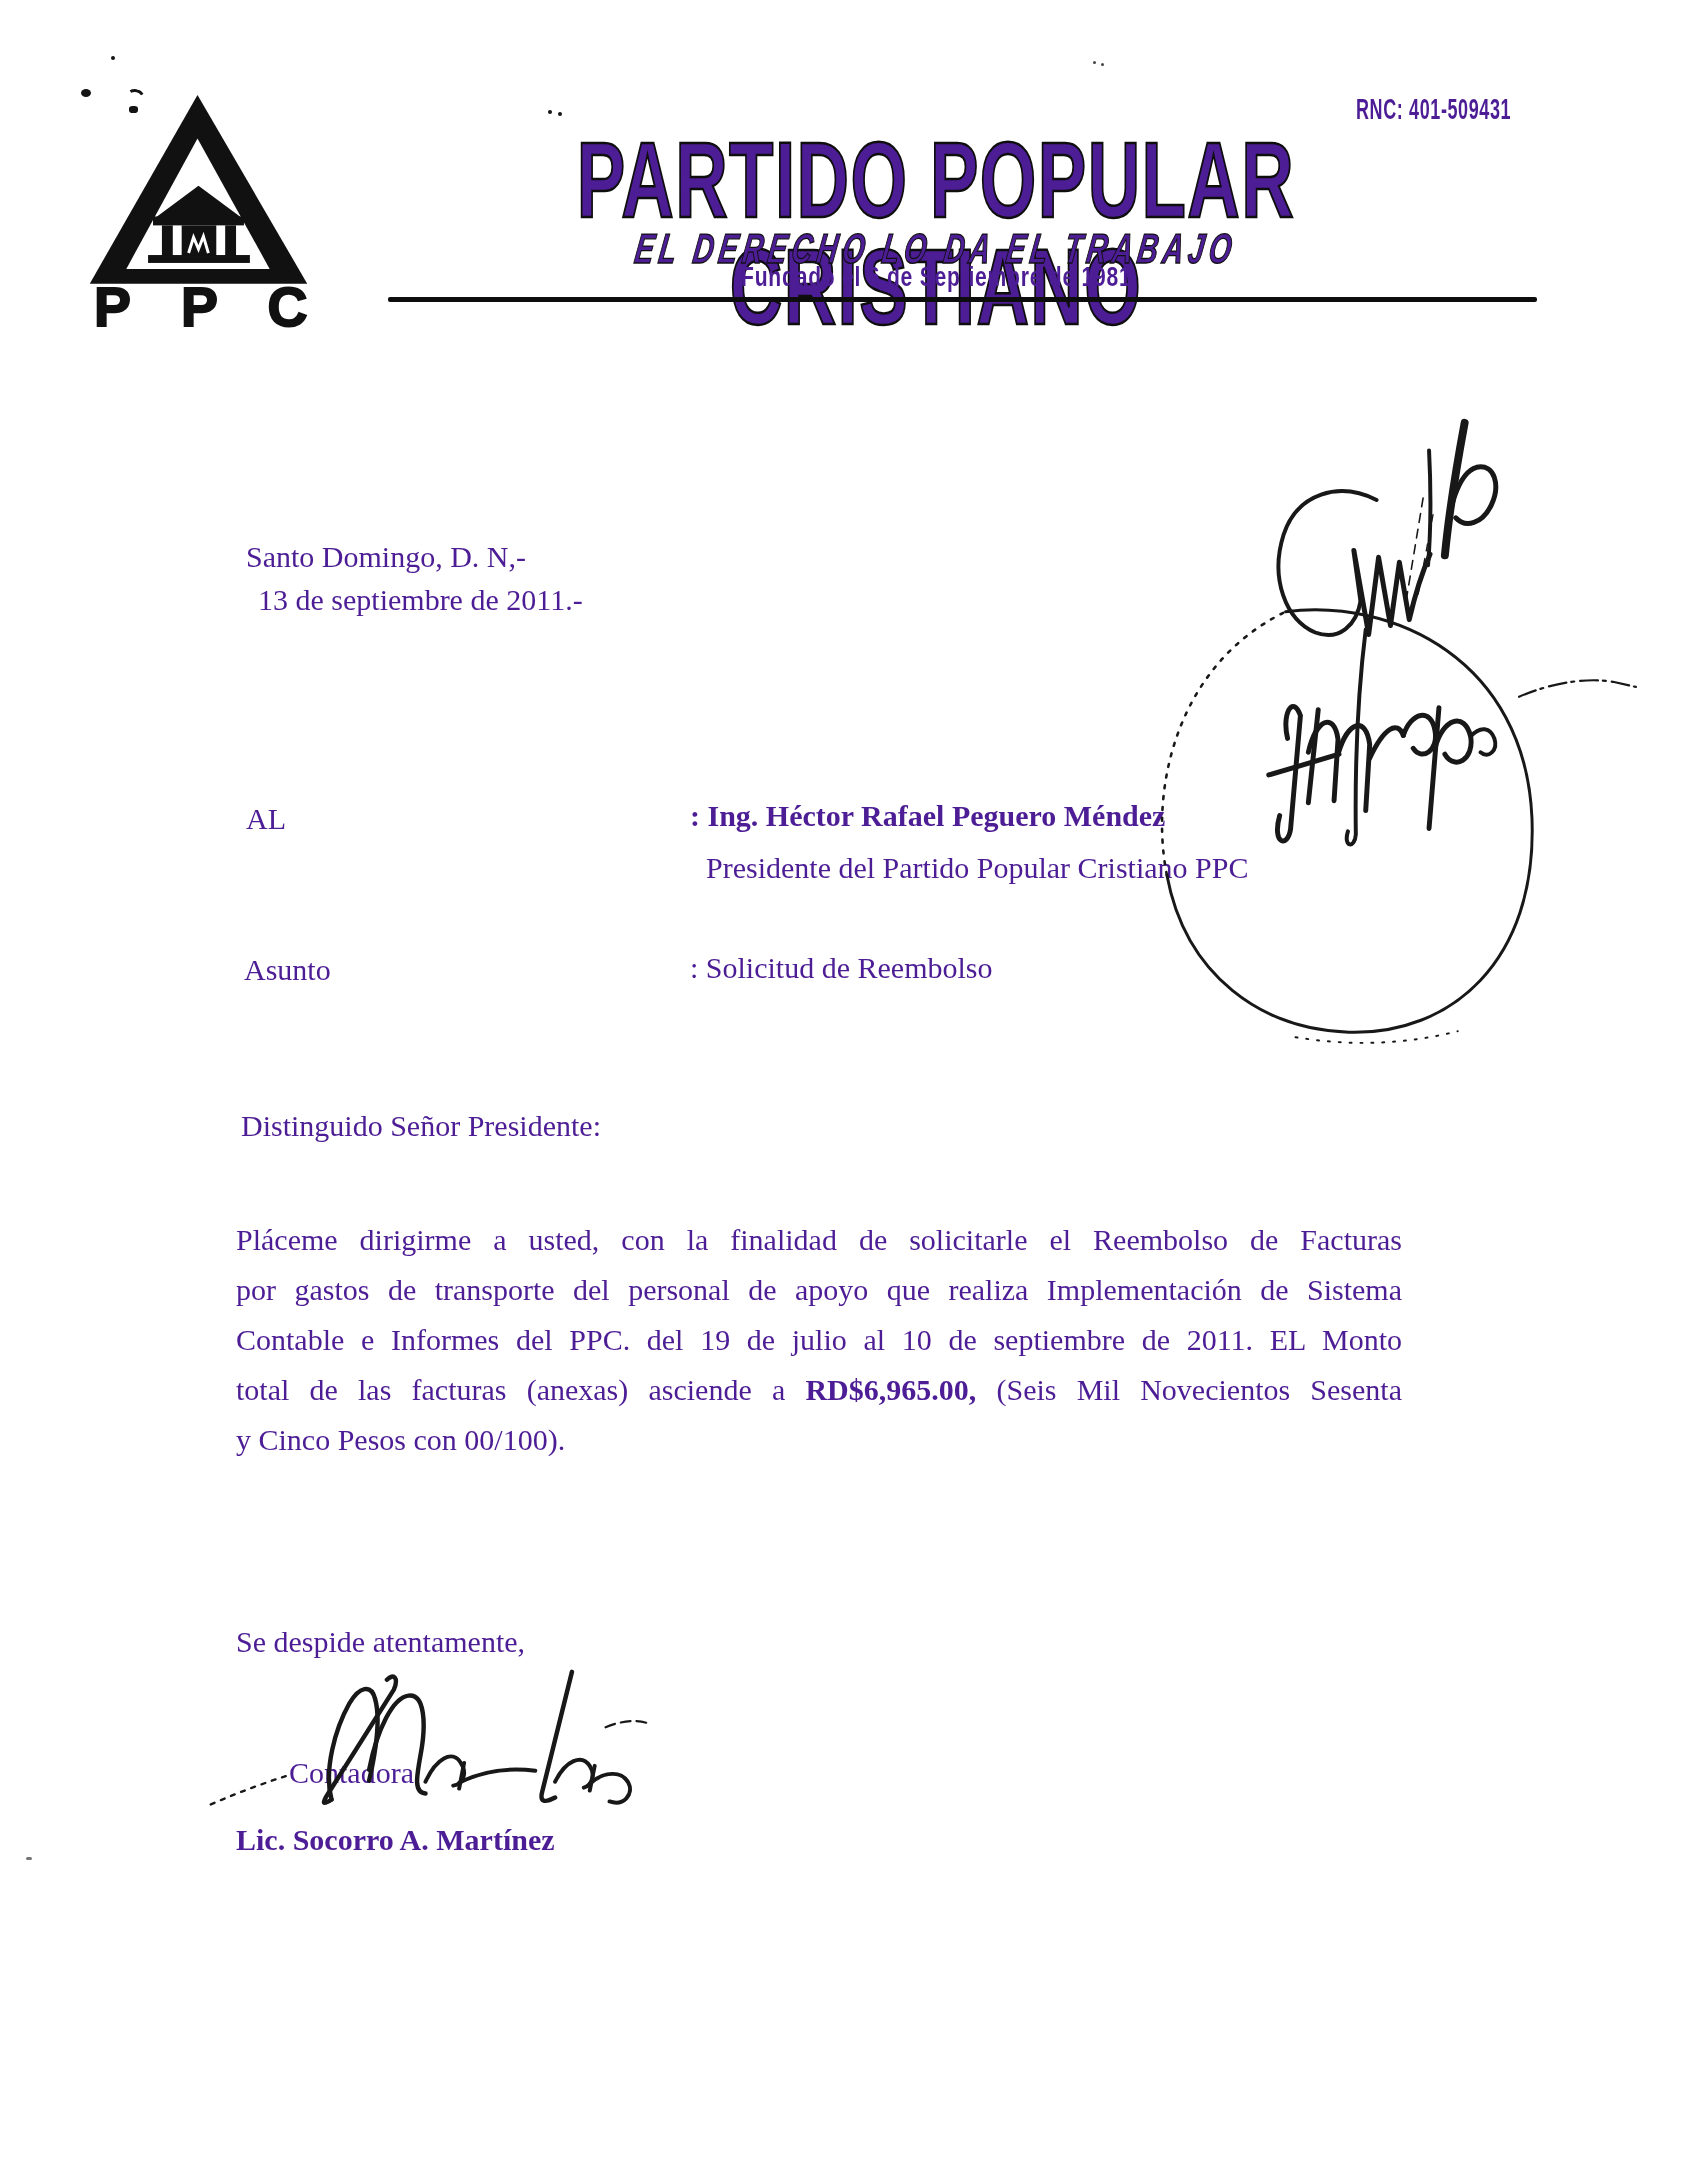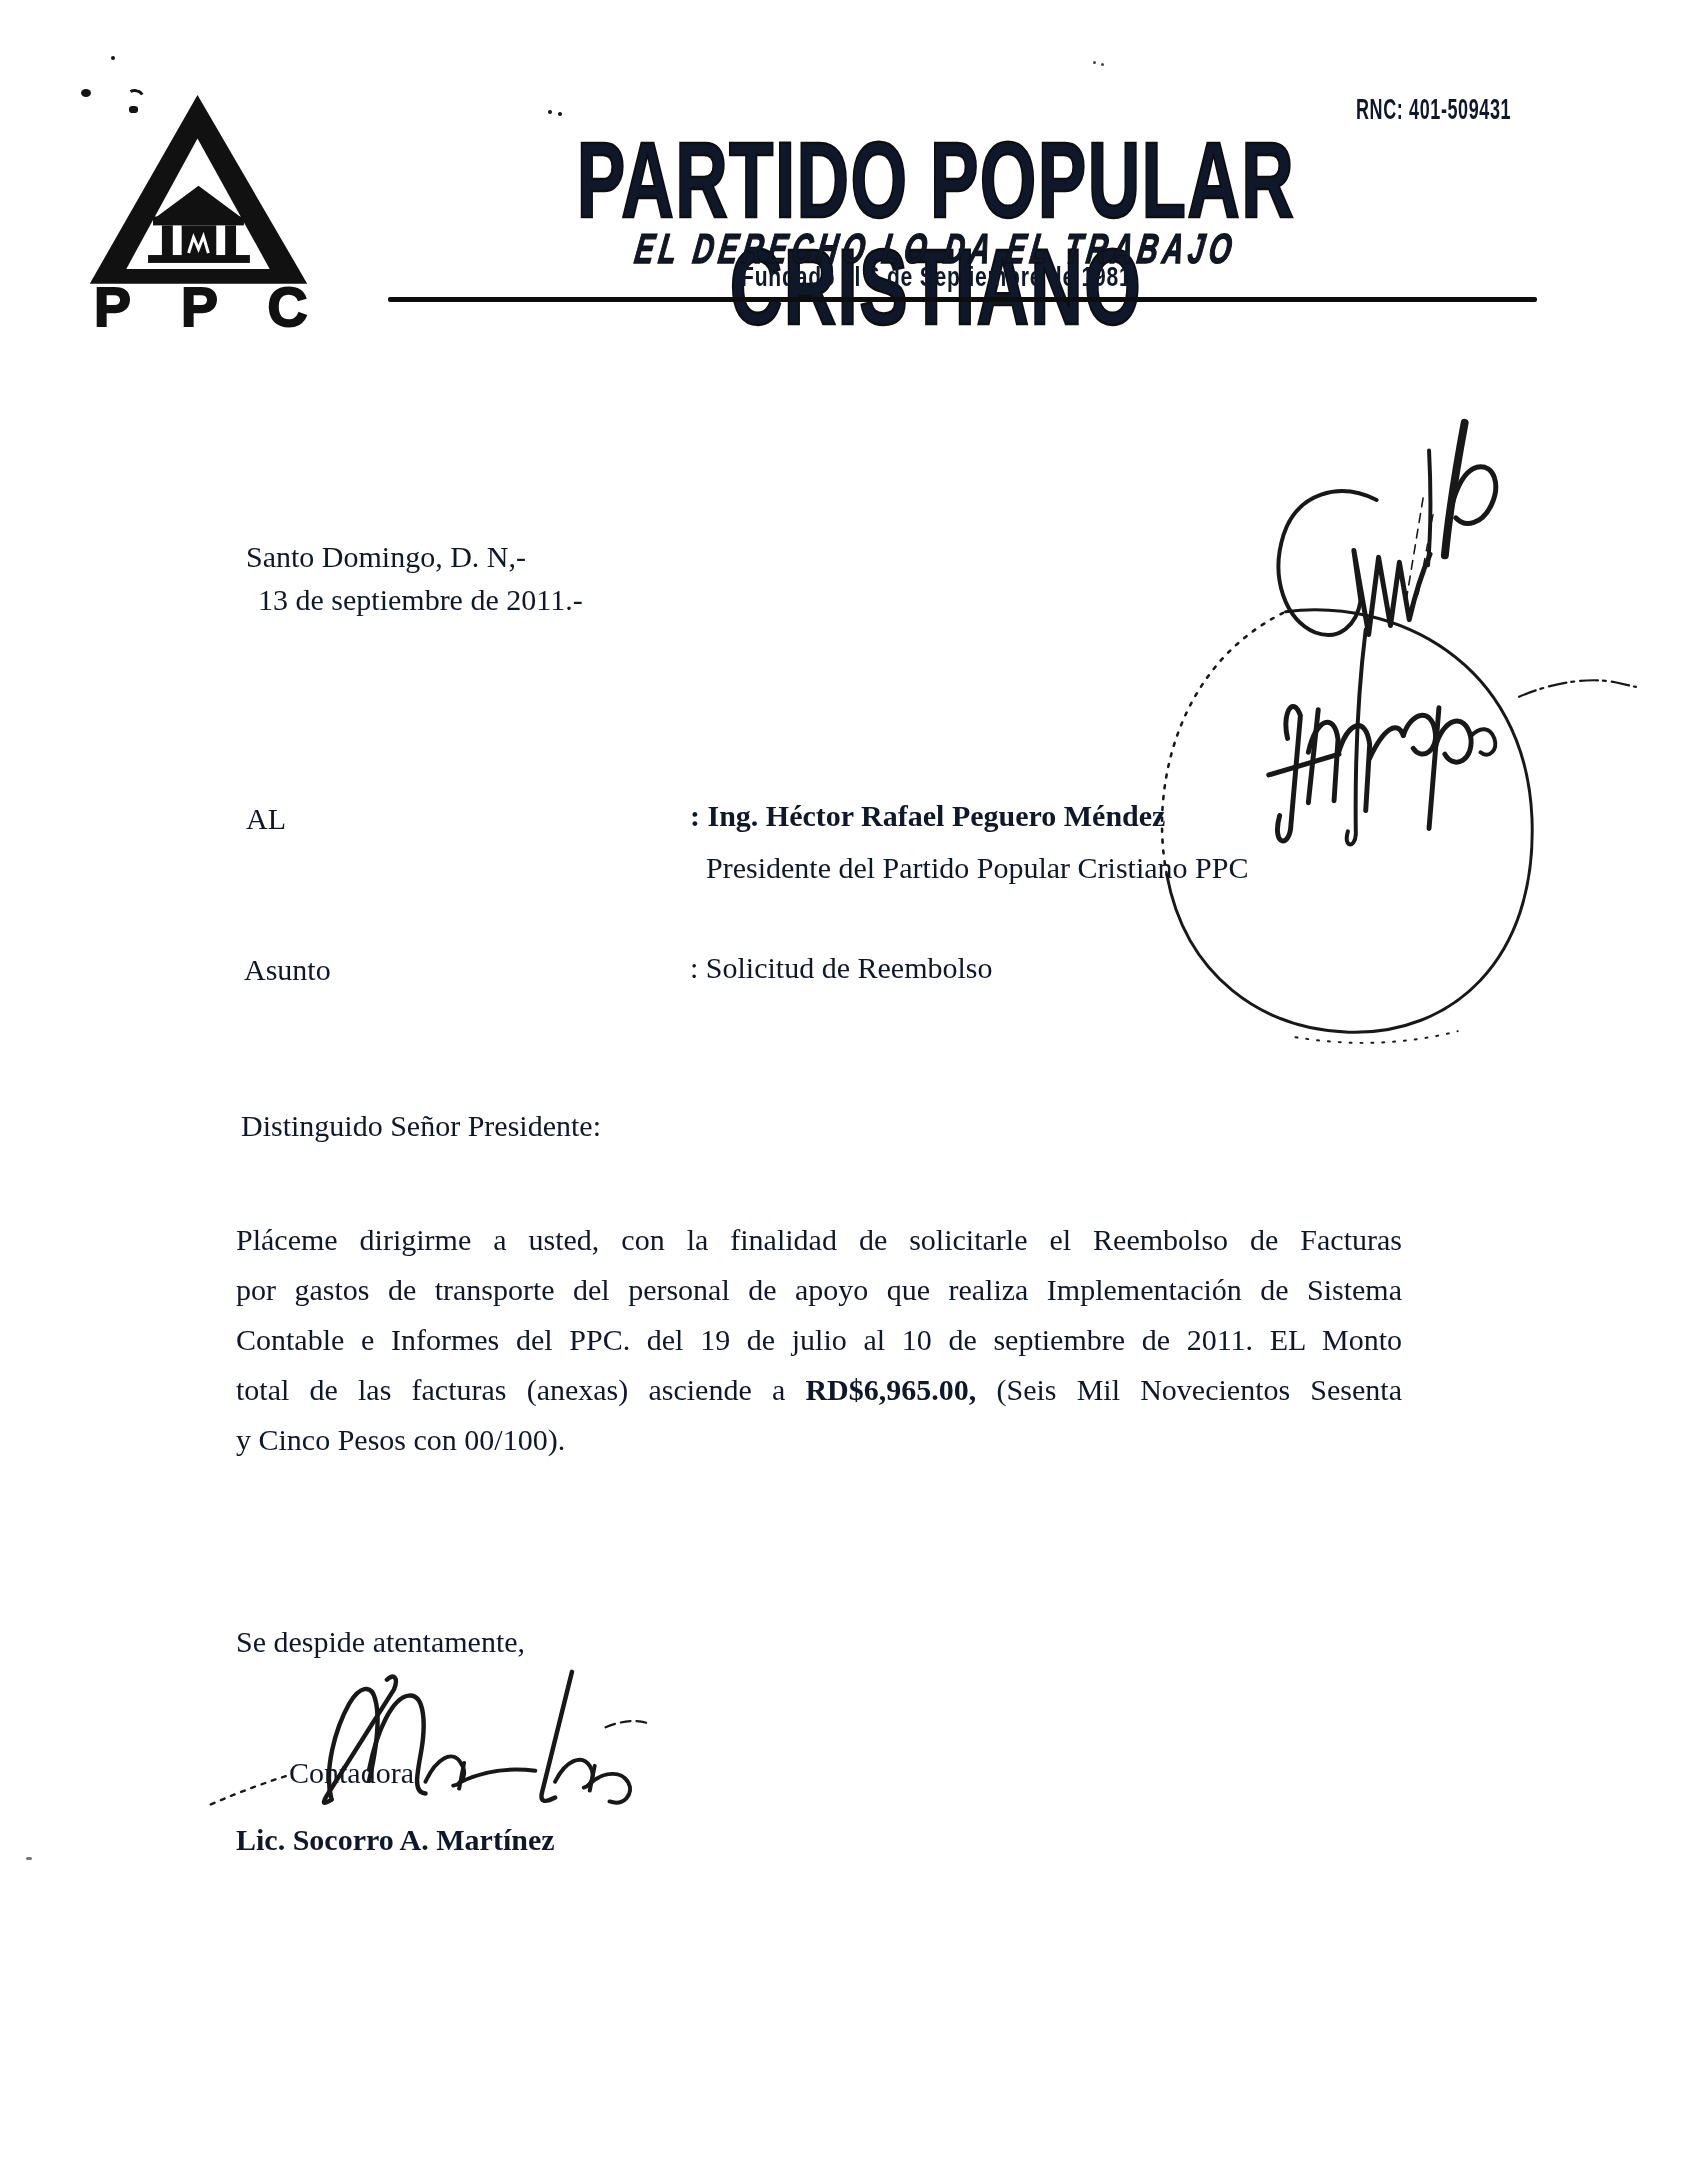--- a/index.html
+++ b/index.html
@@ -1,17 +1,17 @@
 <!DOCTYPE html>
 <html><head>
 <meta charset="utf-8">
 <style>
   html,body{margin:0;padding:0;background:#fff;}
   .page{position:relative;width:1683px;height:2178px;background:#ffffff;overflow:hidden;
-        font-family:"Liberation Serif","DejaVu Serif",serif;color:#0f172a;border-radius:22px;}
+        font-family:"Liberation Serif","DejaVu Serif",serif;color:#4c1d95;border-radius:22px;}
   .abs{position:absolute;white-space:nowrap;}
   .sans{font-family:"Liberation Sans","DejaVu Sans",sans-serif;}
 
   
   .rnc{left:1356px;top:93px;font-size:29px;font-weight:600;}
   .rnc .sq{display:inline-block;transform:scaleX(0.62);transform-origin:left center;letter-spacing:1px;}
   .center-wrap{position:absolute;left:337px;width:1198px;text-align:center;}
   .title-wrap{top:127px;}
   .party-title{display:inline-block;font-weight:bold;font-size:107px;line-height:1;letter-spacing:2px;
                -webkit-text-stroke:2.5px #0e0e0e;transform:scaleX(0.68);transform-origin:center;}

